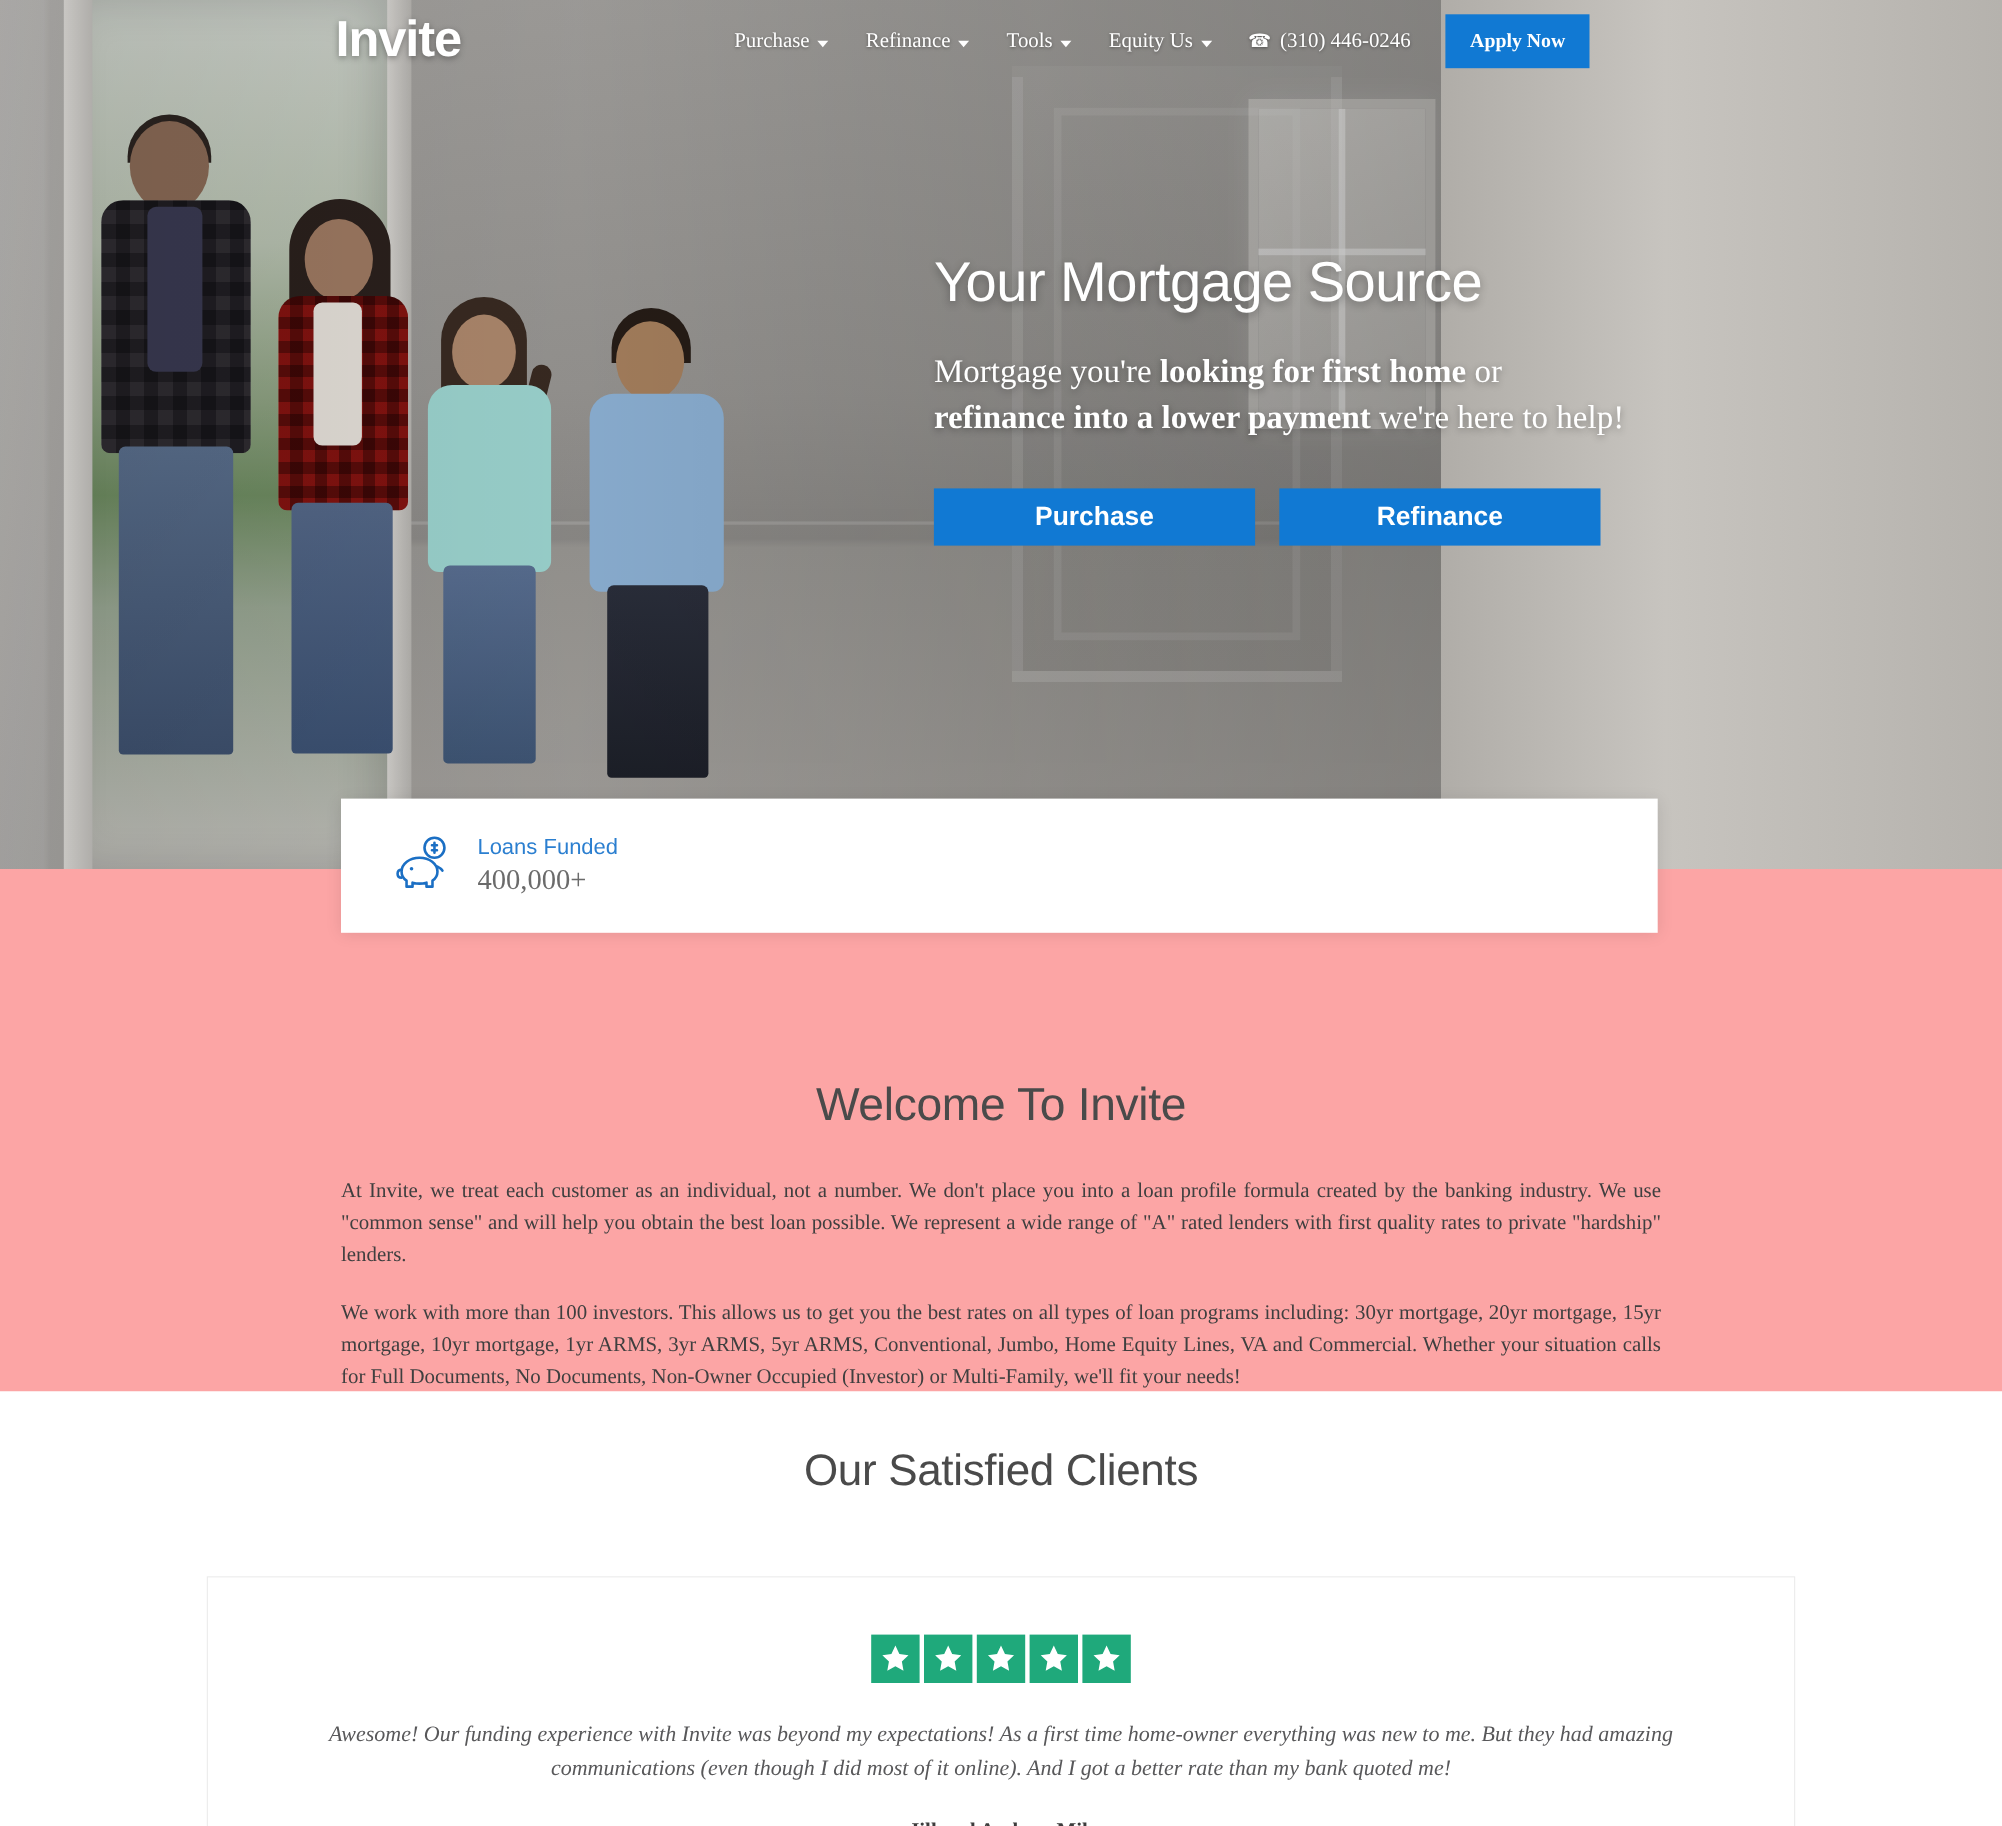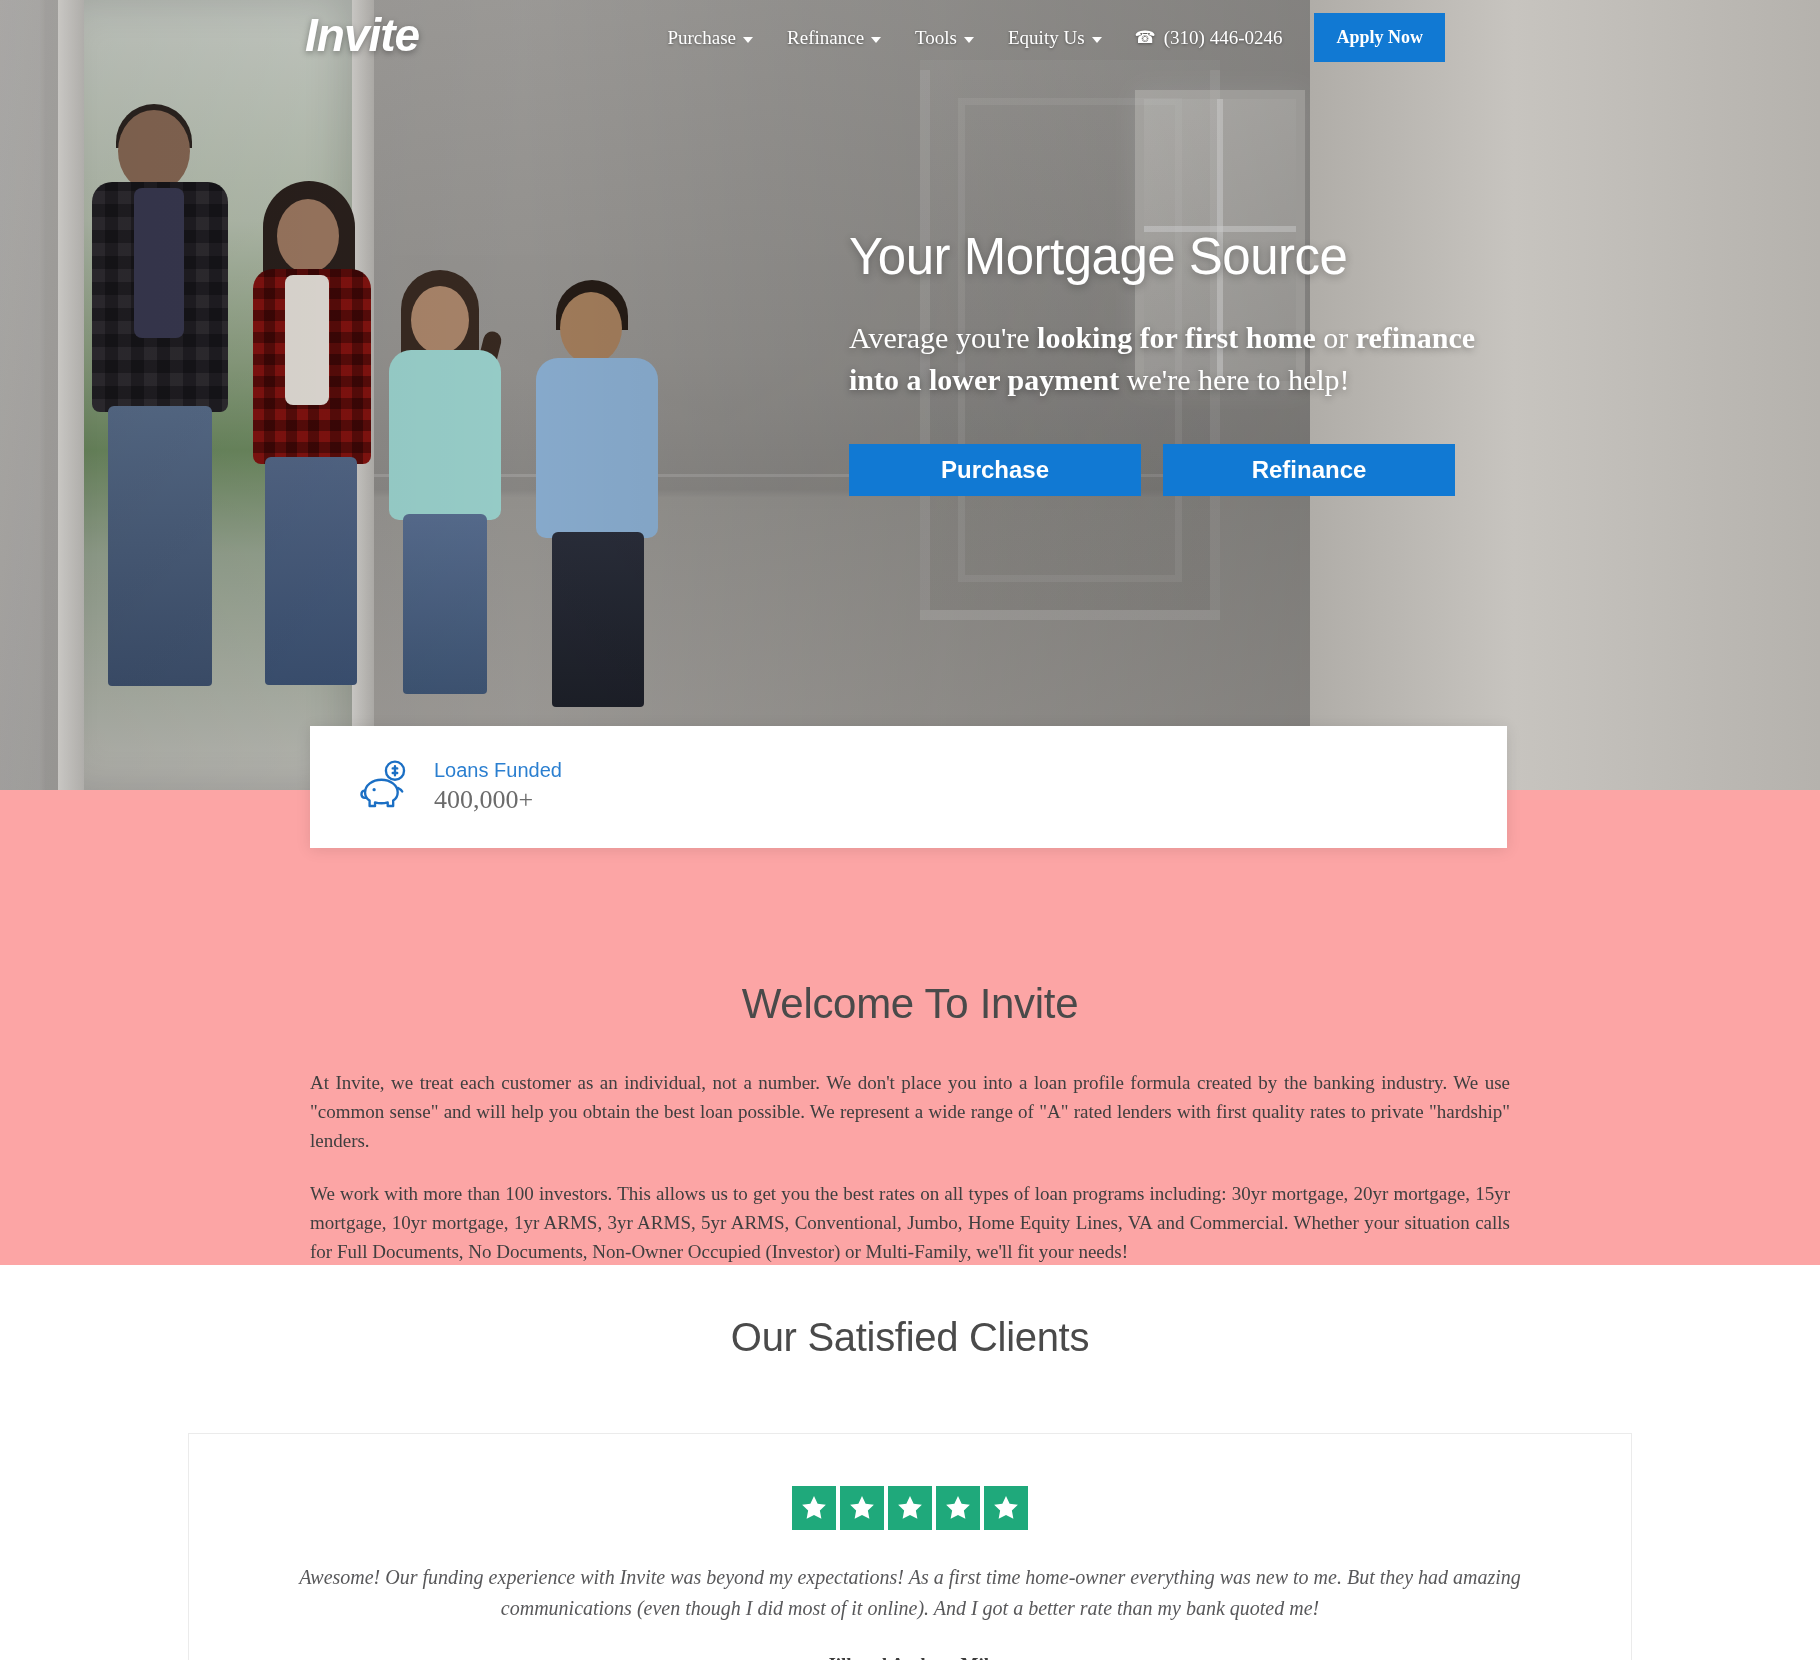--- a/index.html
+++ b/index.html
@@ -131,21 +131,21 @@
     background: linear-gradient(90deg, rgba(0,0,0,.12) 0%, rgba(0,0,0,.06) 40%, rgba(0,0,0,.22) 100%);
   }
 
   
   .nav {
     position: absolute; left:0; top:0; width:1820px; height:75px;
     display:flex; align-items:center; z-index:40;
   }
   .logo {
     position:absolute; left:305px; top:8px;
-    color:#fff; font-size:46px; font-weight:bold; font-style:italic;
+    color:#fff; font-size:46px; font-weight:bold; 
     letter-spacing:-1px;
     text-shadow: 0 2px 6px rgba(0,0,0,.35);
     font-family:"Liberation Sans", sans-serif;
   }
   .nav-right {
     position:absolute; right:375px; top:0; height:75px;
     display:flex; align-items:center; gap:0;
   }
   .nav-item {
     color:#fff; font-size:19px; font-family:"Liberation Serif", serif;
@@ -315,21 +315,21 @@
         <span class="phone-ico">☎</span>
         <span>(310) 446-0246</span>
       </div>
       <div class="apply-btn">Apply Now</div>
     </div>
   </div>
 
   <div class="hero-copy">
     <h1 class="hero-title">Your Mortgage Source</h1>
     <div class="hero-sub">
-      <span>Average you're </span><b>looking for first home</b><span> or </span><b>refinance into a lower payment</b><span> we're here to help!</span>
+      <span>Mortgage you're </span><b>looking for first home</b><span> or </span><b>refinance into a lower payment</b><span> we're here to help!</span>
     </div>
     <div class="hero-btns">
       <div class="hero-btn">Purchase</div>
       <div class="hero-btn">Refinance</div>
     </div>
   </div>
 </div>
 
 <div class="stats">
   <div class="stat">

